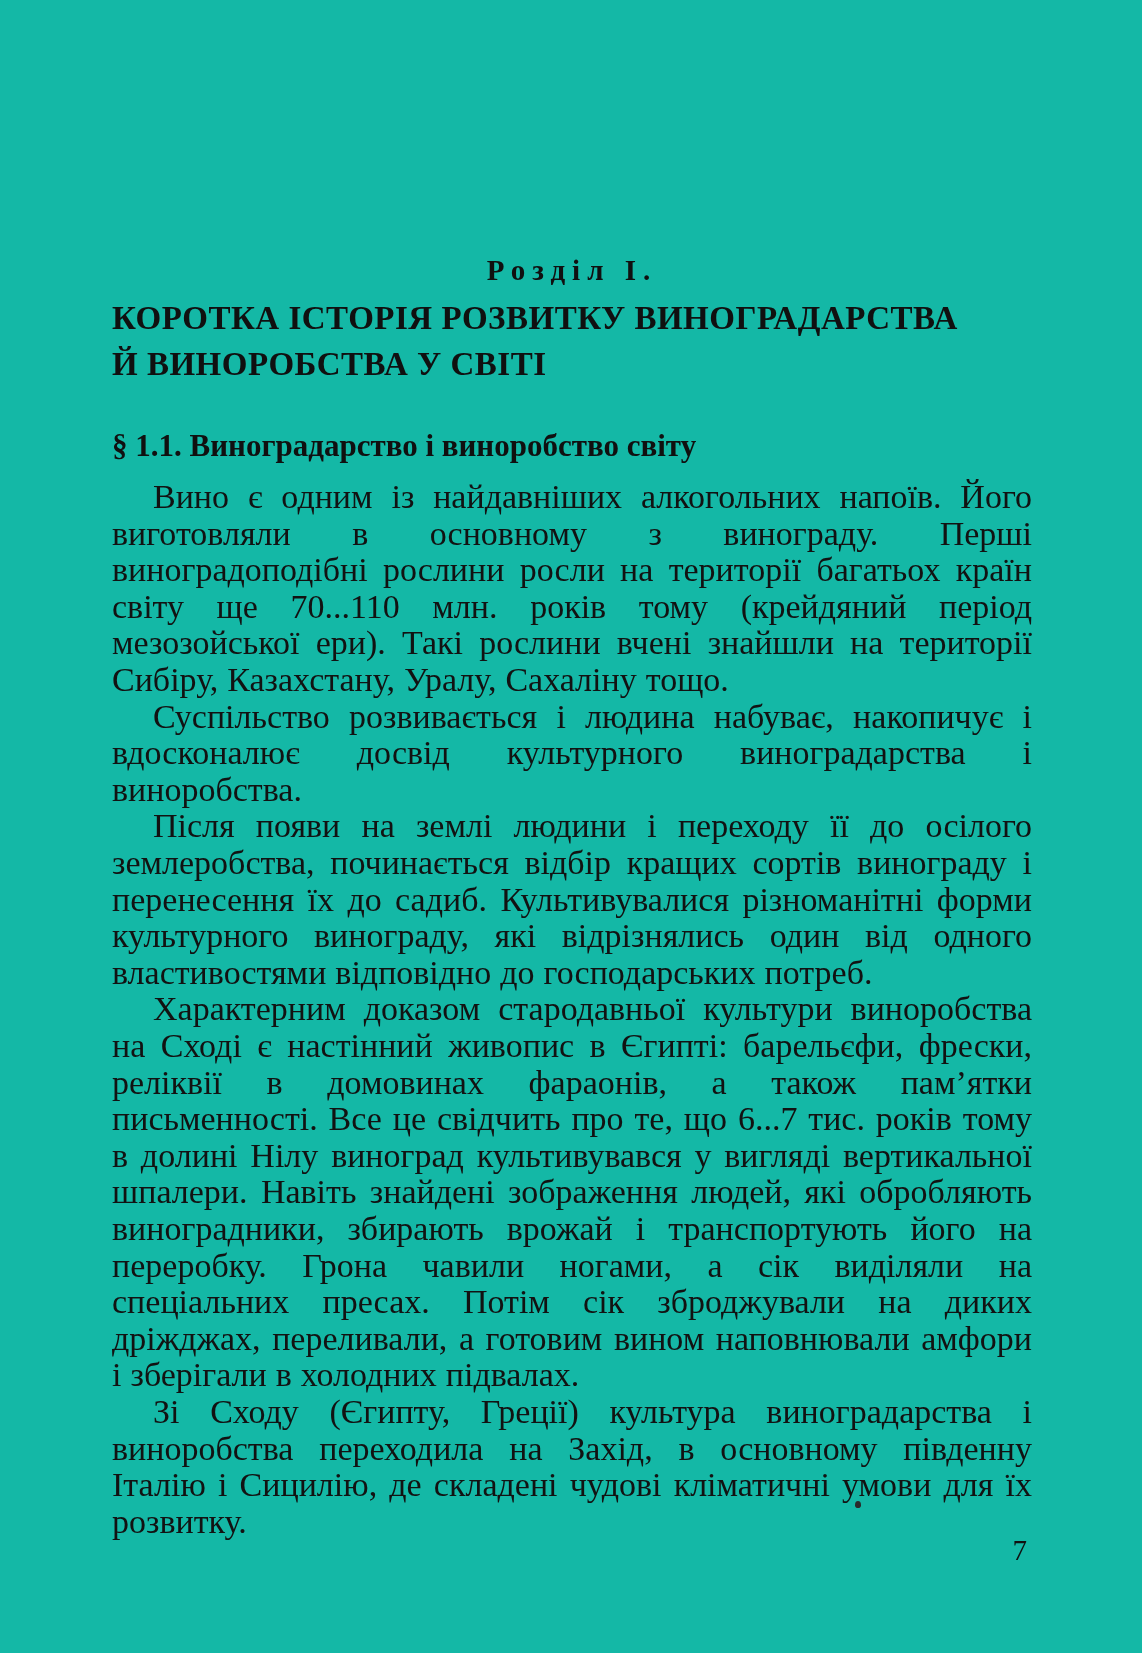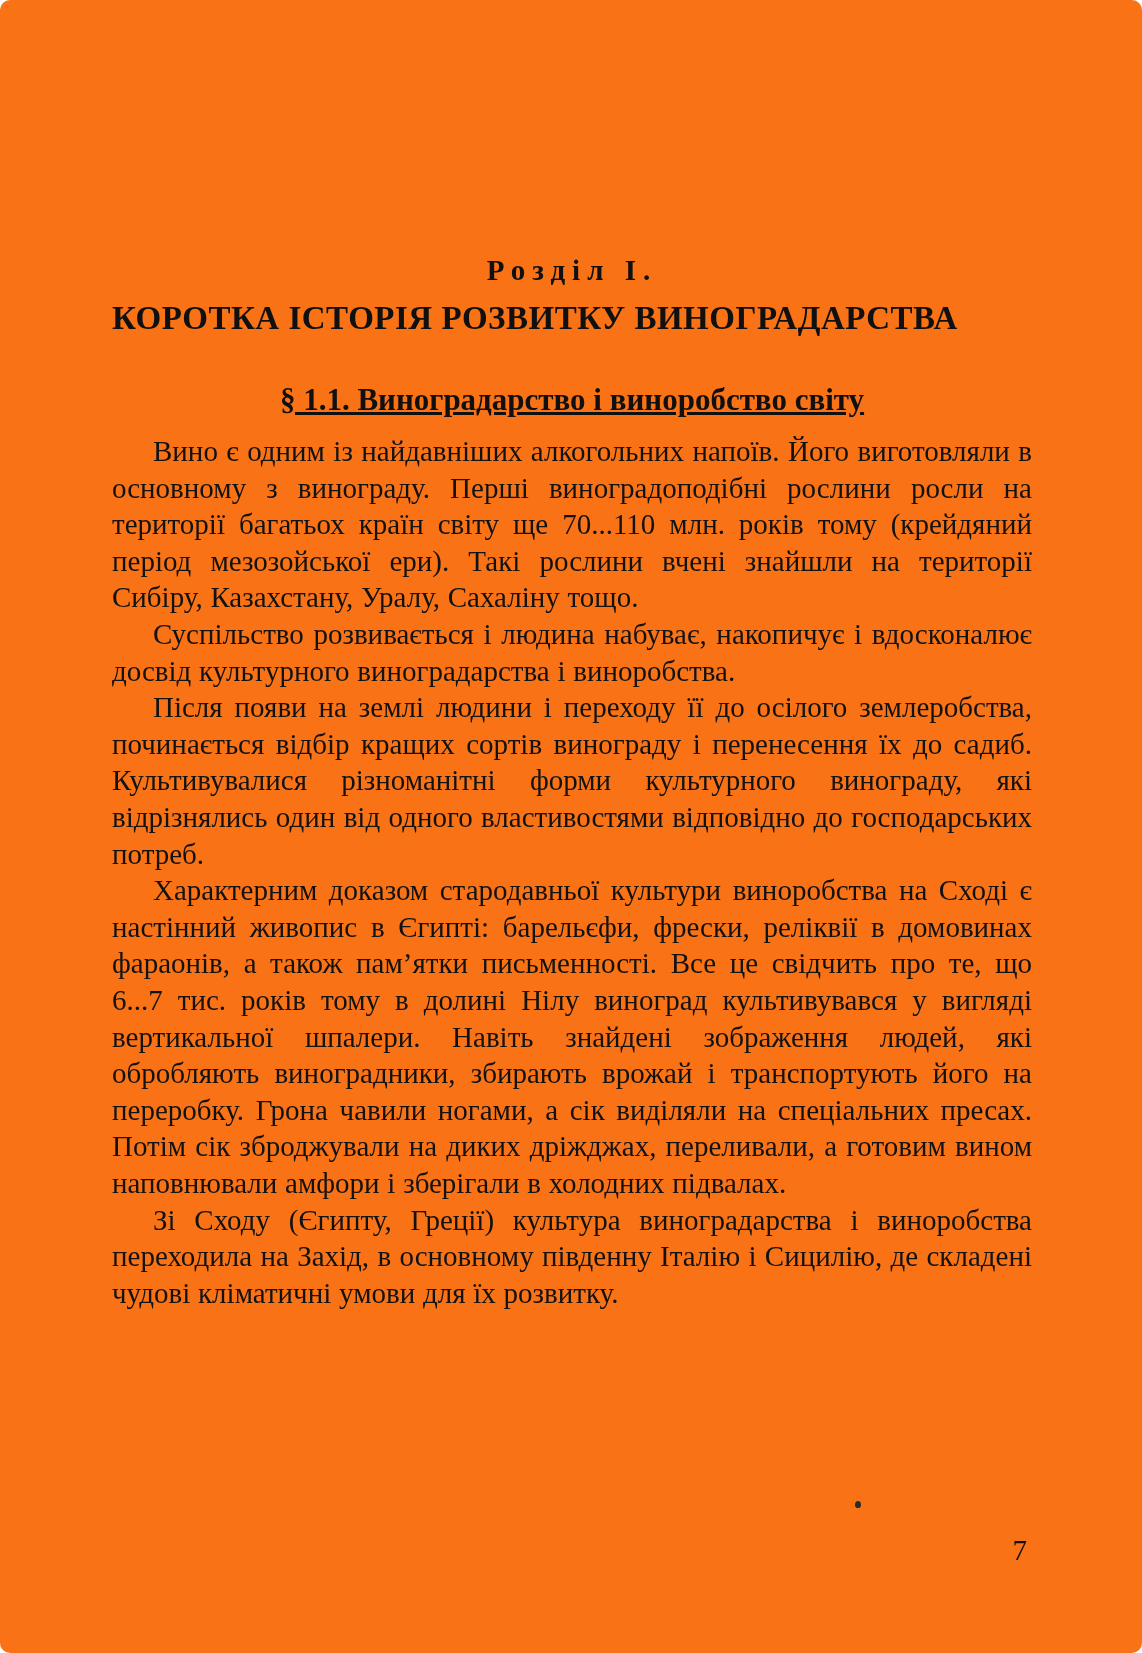--- a/index.html
+++ b/index.html
@@ -11,22 +11,21 @@
     height: 1653px;
     background: #ffffff;
     position: relative;
     overflow: hidden;
     font-family: "Liberation Serif", "DejaVu Serif", serif;
     color: #121212;
   }
   .page {
     position: absolute;
     inset: 0;
-    background: #f97316;
-    border-radius: 10px;
+    background: #14b8a6;
   }
   .content {
     position: absolute;
     left: 112px;
     top: 0;
     width: 920px;
   }
   .chapter-label {
     margin-top: 256px;
     text-align: center;
@@ -39,30 +38,28 @@
   .chapter-title {
     margin-top: 10px;
     font-weight: bold;
     font-size: 33px;
     line-height: 46px;
     letter-spacing: 0.5px;
     color: #101010;
   }
   .section-heading {
     margin-top: 42px;
-    text-align: center;
     font-weight: bold;
     font-size: 31px;
     line-height: 1.1;
     color: #101010;
-    text-decoration: underline;
   }
   .body-text {
     margin-top: 16px;
-    font-size: 29px;
+    font-size: 34px;
     line-height: 36.6px;
     text-align: justify;
     hyphens: auto;
     -webkit-hyphens: auto;
     word-spacing: 0.5px;
   }
   .body-text p {
     margin: 0;
     padding: 0;
     text-indent: 41px;
@@ -88,20 +85,21 @@
 </head>
 <body>
 
 <div class="page">
   <div class="content">
 
     <div class="chapter-label">Розділ І.</div>
 
     <div class="chapter-title">
       <div>КОРОТКА ІСТОРІЯ РОЗВИТКУ ВИНОГРАДАРСТВА</div>
+      <div>Й ВИНОРОБСТВА У СВІТІ</div>
     </div>
 
     <div class="section-heading">§ 1.1. Виноградарство і виноробство світу</div>
 
     <div class="body-text">
       <p>Вино є одним із найдавніших алкогольних напоїв. Його виготовляли в основному з винограду. Перші виноградоподібні рослини росли на території багатьох країн світу ще 70...110 млн. років тому (крейдяний період мезозойської ери). Такі рослини вчені знайшли на території Сибіру, Казахстану, Уралу, Сахаліну тощо.</p>
       <p>Суспільство розвивається і людина набуває, накопичує і вдосконалює досвід культурного виноградарства і виноробства.</p>
       <p>Після появи на землі людини і переходу її до осілого землеробства, починається відбір кращих сортів винограду і перенесення їх до садиб. Культивувалися різноманітні форми культурного винограду, які відрізнялись один від одного властивостями відповідно до господарських потреб.</p>
       <p>Характерним доказом стародавньої культури виноробства на Сході є настінний живопис в Єгипті: барельєфи, фрески, реліквії в домовинах фараонів, а також пам’ятки письменності. Все це свідчить про те, що 6...7 тис. років тому в долині Нілу виноград культивувався у вигляді вертикальної шпалери. Навіть знайдені зображення людей, які обробляють виноградники, збирають врожай і транспортують його на переробку. Грона чавили ногами, а сік виділяли на спеціальних пресах. Потім сік зброджували на диких дріжджах, переливали, а готовим вином наповнювали амфори і зберігали в холодних підвалах.</p>
       <p>Зі Сходу (Єгипту, Греції) культура виноградарства і виноробства переходила на Захід, в основному південну Італію і Сицилію, де складені чудові кліматичні умови для їх розвитку.</p>

